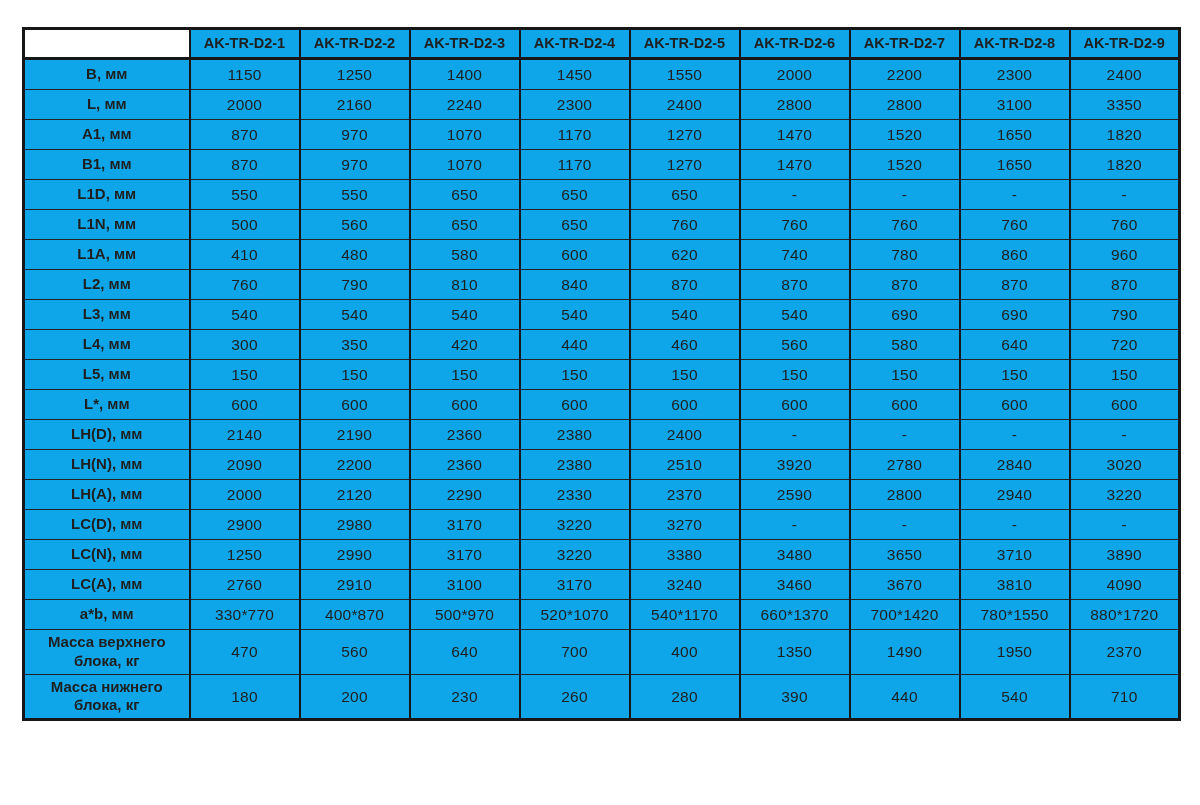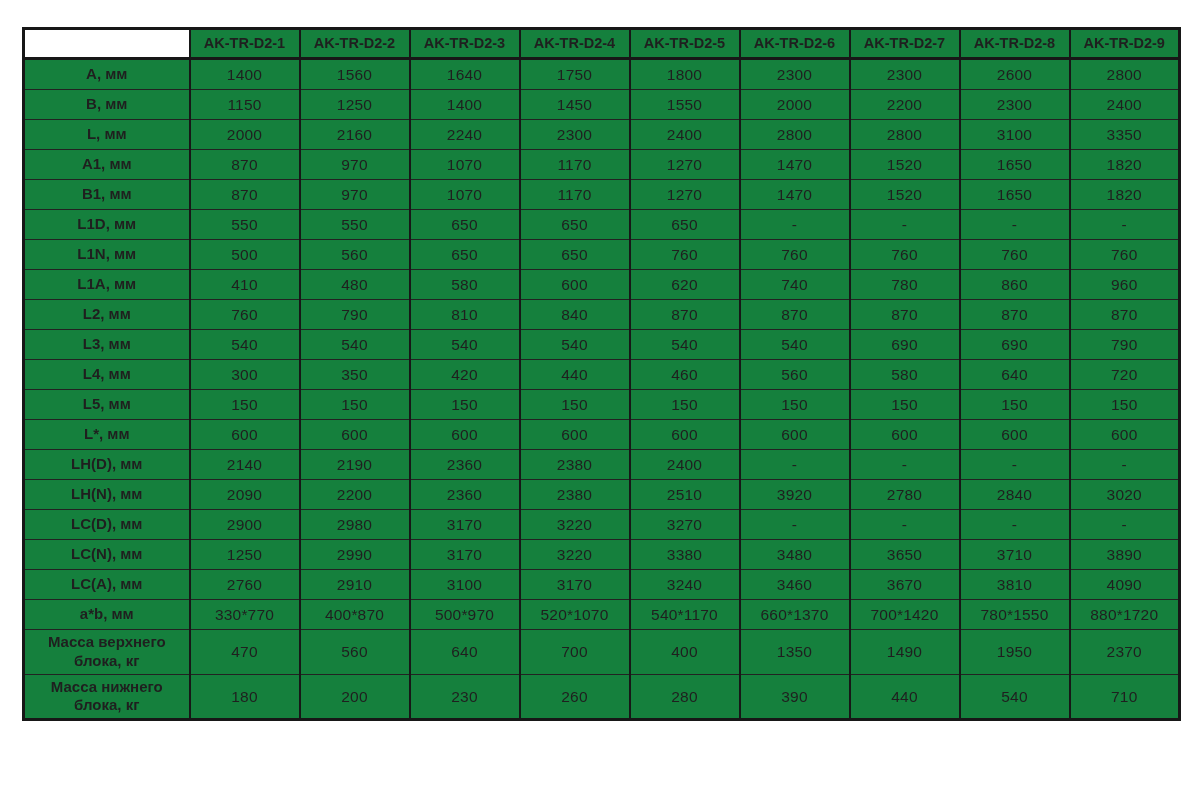--- a/index.html
+++ b/index.html
@@ -14,21 +14,21 @@
   .table-wrap {
     position: absolute;
     left: 22px;
     top: 27px;
   }
   table.spec-table {
     border-collapse: collapse;
     table-layout: fixed;
     width: 1156px;
     color: #1f1f1f;
-    background: #15803d;
+    background: #0ea5e9;
     border: 3px solid #171717;
   }
   .spec-table th, .spec-table td {
     border-top: 1px solid #222222;
     border-bottom: 1px solid #222222;
     border-left: 2px solid #171717;
     border-right: 2px solid #171717;
     text-align: center;
     vertical-align: middle;
     padding: 3px 2px;
@@ -83,32 +83,20 @@
           <th>AK-TR-D2-4</th>
           <th>AK-TR-D2-5</th>
           <th>AK-TR-D2-6</th>
           <th>AK-TR-D2-7</th>
           <th>AK-TR-D2-8</th>
           <th>AK-TR-D2-9</th>
         </tr>
     </thead>
     <tbody>
         <tr>
-          <th class="rowlabel">A, мм</th>
-          <td>1400</td>
-          <td>1560</td>
-          <td>1640</td>
-          <td>1750</td>
-          <td>1800</td>
-          <td>2300</td>
-          <td>2300</td>
-          <td>2600</td>
-          <td>2800</td>
-        </tr>
-        <tr>
           <th class="rowlabel">B, мм</th>
           <td>1150</td>
           <td>1250</td>
           <td>1400</td>
           <td>1450</td>
           <td>1550</td>
           <td>2000</td>
           <td>2200</td>
           <td>2300</td>
           <td>2400</td>
@@ -263,20 +251,32 @@
           <td>2200</td>
           <td>2360</td>
           <td>2380</td>
           <td>2510</td>
           <td>3920</td>
           <td>2780</td>
           <td>2840</td>
           <td>3020</td>
         </tr>
         <tr>
+          <th class="rowlabel">LH(A), мм</th>
+          <td>2000</td>
+          <td>2120</td>
+          <td>2290</td>
+          <td>2330</td>
+          <td>2370</td>
+          <td>2590</td>
+          <td>2800</td>
+          <td>2940</td>
+          <td>3220</td>
+        </tr>
+        <tr>
           <th class="rowlabel">LC(D), мм</th>
           <td>2900</td>
           <td>2980</td>
           <td>3170</td>
           <td>3220</td>
           <td>3270</td>
           <td>-</td>
           <td>-</td>
           <td>-</td>
           <td>-</td>

